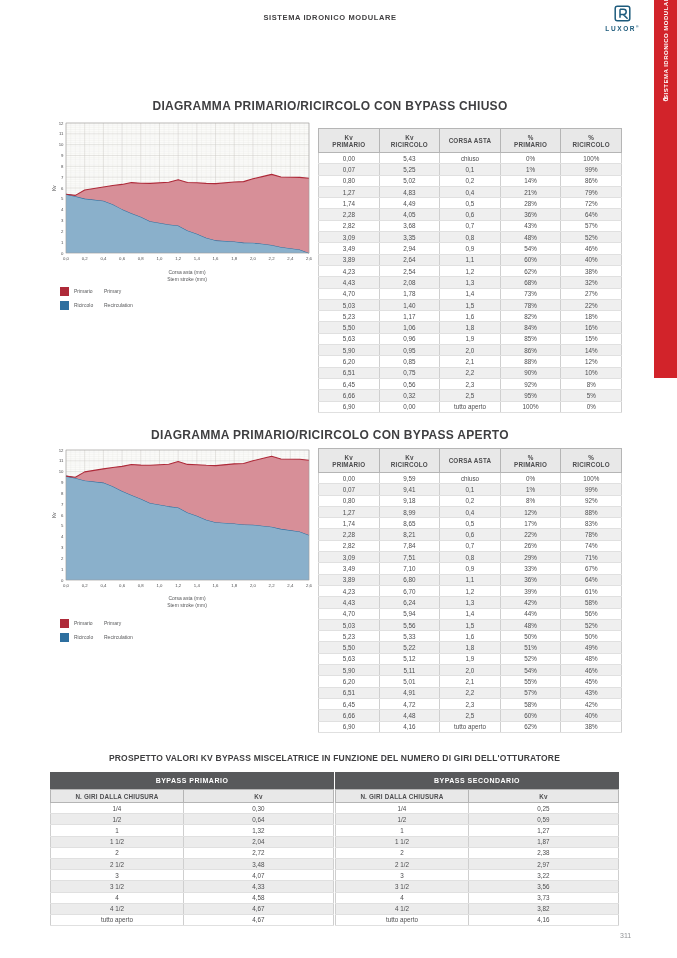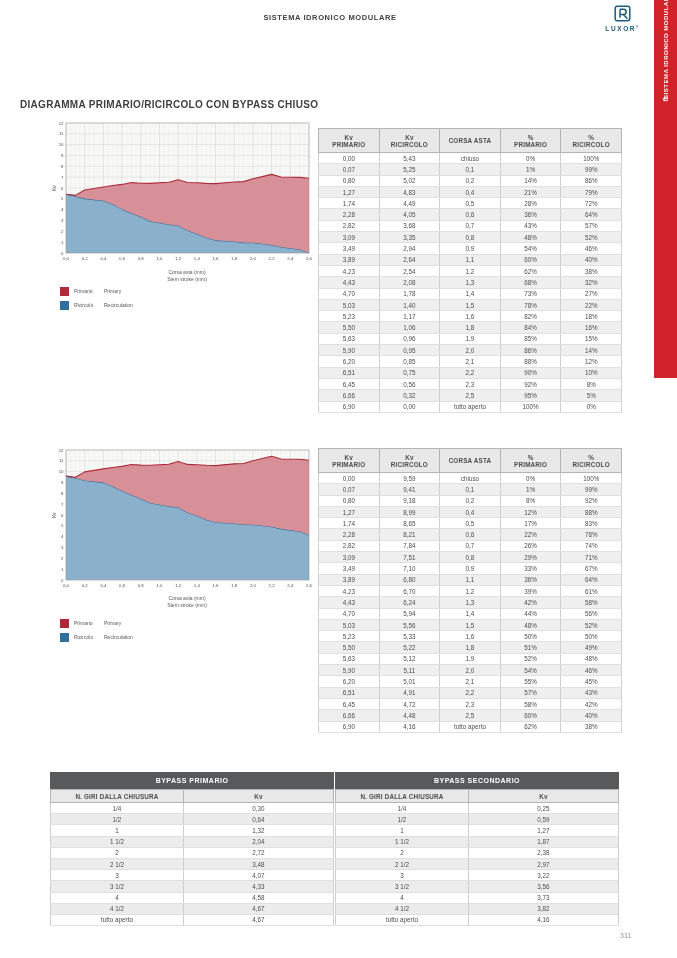--- a/index.html
+++ b/index.html
@@ -20,22 +20,22 @@
     display:flex; align-items:center; justify-content:center; }
   .side-tab-label span { writing-mode:vertical-rl; transform:rotate(180deg);
     color:#fff; font-size:6px; font-weight:bold; letter-spacing:0.5px; white-space:nowrap; }
   .side-tab-number { position:absolute; top:88px; left:0; width:23px; text-align:center; }
   .side-tab-number span { display:inline-block; transform:rotate(-90deg);
     color:#fff; font-size:7.5px; font-weight:bold; }
 
   .main-title { position:absolute; top:55px; left:0; width:660px; text-align:center;
     font-size:11px; font-weight:bold; letter-spacing:0.3px; color:#3f3f41; }
 
-  .section-title { position:absolute; left:20px; width:620px; 
-    font-size:10px; font-weight:bold; letter-spacing:0.3px; color:#3f3f41; }
+  .section-title { position:absolute; left:20px; width:620px; text-align:center;
+    font-size:12px; font-weight:bold; letter-spacing:0.3px; color:#3f3f41; }
   #sec1-title { top:99px; }
   #sec2-title { top:428px; }
 
   .chart-svg { position:absolute; left:52px; }
   #chart1 { top:118px; }
   #chart2 { top:445px; }
   .chart-svg text { font-family:"Liberation Sans", sans-serif; }
 
   .chart-xlabel { position:absolute; left:117px; width:140px; text-align:center;
     font-size:5px; color:#58595b; line-height:6.5px; }
@@ -443,20 +443,21 @@
             <td>6,90</td>
             <td>0,00</td>
             <td>tutto aperto</td>
             <td>100%</td>
             <td>0%</td>
           </tr>
         </tbody>
       </table>
   </div>
 
+  <div class="section-title" id="sec2-title">DIAGRAMMA PRIMARIO/RICIRCOLO CON BYPASS APERTO</div>
 
   <svg class="chart-svg" id="chart2" width="262" height="148" viewBox="0 0 262 148">
       <rect x="14" y="5" width="243" height="130" fill="#fbfbf9"></rect>
       <line x1="18.673076923076923" y1="5" x2="18.673076923076923" y2="135" stroke="#e8e6e3" stroke-width="0.3"></line>
       <line x1="23.346153846153847" y1="5" x2="23.346153846153847" y2="135" stroke="#e8e6e3" stroke-width="0.3"></line>
       <line x1="28.01923076923077" y1="5" x2="28.01923076923077" y2="135" stroke="#e8e6e3" stroke-width="0.3"></line>
       <line x1="37.36538461538461" y1="5" x2="37.36538461538461" y2="135" stroke="#e8e6e3" stroke-width="0.3"></line>
       <line x1="42.03846153846154" y1="5" x2="42.03846153846154" y2="135" stroke="#e8e6e3" stroke-width="0.3"></line>
       <line x1="46.71153846153847" y1="5" x2="46.71153846153847" y2="135" stroke="#e8e6e3" stroke-width="0.3"></line>
       <line x1="56.05769230769231" y1="5" x2="56.05769230769231" y2="135" stroke="#e8e6e3" stroke-width="0.3"></line>
@@ -792,20 +793,21 @@
             <td>6,90</td>
             <td>4,16</td>
             <td>tutto aperto</td>
             <td>62%</td>
             <td>38%</td>
           </tr>
         </tbody>
       </table>
   </div>
 
+  <div class="bypass-title">PROSPETTO VALORI KV BYPASS MISCELATRICE IN FUNZIONE DEL NUMERO DI GIRI DELL'OTTURATORE</div>
 
   <div class="bypass-wrap">
     <div class="bypass-group">
       <div class="bypass-header">BYPASS PRIMARIO</div>
       <table>
           <thead>
             <tr>
               <th style="width: 47%;">N. GIRI DALLA CHIUSURA</th>
               <th style="width: 53%;">Kv</th>
             </tr>

